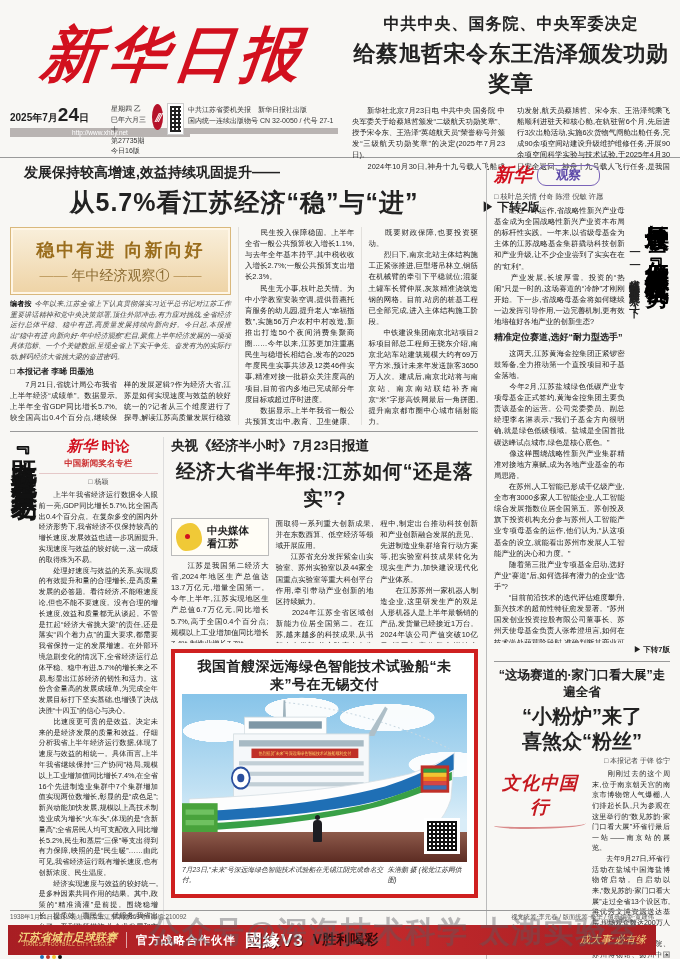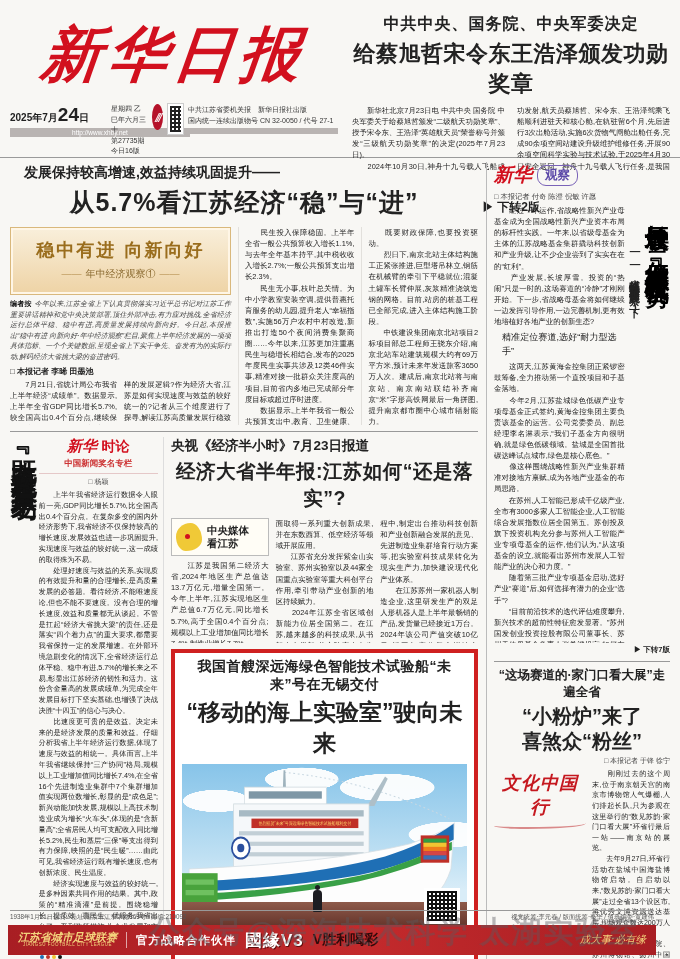--- a/index.html
+++ b/index.html
@@ -35,21 +35,21 @@
   .right-col{width:186px;border-left:1px solid #bbb;padding-left:7px;box-sizing:border-box;}
 
   
   .economy{border-bottom:1px solid #999;padding-bottom:6px;}
   .eco-kicker{font-size:14px;font-weight:bold;padding-left:14px;margin-top:2px;}
   .eco-headline{font-size:25px;font-weight:900;text-align:center;letter-spacing:1px;margin:4px 0 8px;}
   .eco-body{display:flex;gap:7px;height:198px;overflow:hidden;}
   .eco-left{width:228px;}
   .gold-banner{height:66px;border:1px solid #d9b87c;background:linear-gradient(180deg,#f9efdb,#eed3a5);text-align:center;position:relative;box-shadow:inset 0 0 0 2px #fff6e6;}
   .gold-title{font-family:"DejaVu Serif",serif;font-size:18px;font-weight:bold;color:#9a6d1d;letter-spacing:2px;margin-top:10px;}
-  .gold-sub{font-size:10px;color:#8a6a30;margin-top:5px;}
+  .gold-sub{font-size:14px;color:#8a6a30;margin-top:5px;}
   .gold-sub:before,.gold-sub:after{content:"——";color:#c2a066;margin:0 4px;}
   .editor-note{font-size:7px;line-height:1.5;text-align:justify;color:#444;margin-top:4px;font-style:italic;}
   .editor-label{font-weight:bold;font-style:normal;color:#111;margin-right:3px;}
   .eco-byline{font-size:8px;font-weight:bold;margin:4px 0 2px;}
   .eco-subcols{display:flex;gap:7px;}
   .eco-subcols>div{flex:1;}
   .news-text{font-size:7.4px;line-height:1.5;text-align:justify;white-space:pre-line;}
   .eco-c{width:113px;border-left:1px solid #e2e0dc;padding-left:6px;overflow:hidden;}
   .eco-d{width:113px;border-left:1px solid #e2e0dc;padding-left:6px;overflow:hidden;}
 
@@ -92,25 +92,25 @@
   .person:before{content:"";position:absolute;top:-5px;left:2px;width:5px;height:5px;border-radius:50%;background:#1d1d22;}
   .photo-qr{position:absolute;right:7px;bottom:8px;width:36px;height:36px;background:#fff;padding:3px;box-sizing:border-box;}
   .photo-qr .qrin{width:100%;height:100%;background:
       repeating-linear-gradient(0deg,#111 0 2px,transparent 2px 4px),
       repeating-linear-gradient(90deg,#111 0 2px,#fff 2px 4px);}
   .caption-row{display:flex;justify-content:space-between;font-size:6.8px;color:#333;margin:3px 0 4px;font-style:italic;}
 
   
   .guancha-logo{display:flex;align-items:center;gap:5px;}
   .guancha-script{font-family:"DejaVu Serif",serif;font-style:italic;font-weight:bold;color:#d2101e;font-size:19px;}
-  .guancha-box{border:1.5px solid #7a63b8;border-radius:9px;color:#5b47a8;font-weight:900;font-size:12.5px;padding:1px 7px;}
+  .guancha-box{border:1.5px solid #7a63b8;border-radius:9px;color:#5b47a8;font-weight:900;font-size:12.5px;padding:1px 18px;}
   .guancha-byline{font-size:7.3px;color:#444;margin:4px 0 3px;}
   .guancha-flex{display:flex;gap:4px;height:438px;overflow:hidden;}
   .guancha-text{flex:1;font-size:7.2px;line-height:1.5;text-align:justify;overflow:hidden;}
-  .g-subhead{font-size:9px;font-weight:normal;margin:4px 8px 3px;}
+  .g-subhead{font-size:9px;font-weight:bold;margin:4px 0 3px;}
   .vert-sub{writing-mode:vertical-rl;text-orientation:upright;font-size:10.5px;font-weight:bold;letter-spacing:1px;line-height:1.1;padding-top:40px;color:#222;}
   .vert-big{writing-mode:vertical-rl;text-orientation:upright;font-size:24px;font-weight:900;letter-spacing:2px;line-height:1.08;color:#000;}
   .g-jump{font-size:7.5px;font-weight:bold;text-align:right;margin-top:2px;}
   .g-divider{border-top:1px solid #999;margin:6px 0 5px;}
 
   
   .cul-kicker{font-size:12.5px;font-weight:bold;text-align:center;}
   .cul-headline{font-size:20px;font-weight:900;text-align:center;line-height:1.25;white-space:pre-line;margin:3px 0 2px;}
   .cul-byline{font-size:7px;text-align:right;color:#444;margin:2px 0 3px;}
   .cul-logo{float:left;width:92px;margin:2px 6px 2px 0;text-align:center;}
@@ -252,21 +252,20 @@
                 <div class="news-text">程中,制定出台推动科技创新和产业创新融合发展的意见、先进制造业集群培育行动方案等,把实验室科技成果转化为现实生产力,加快建设现代化产业体系。
 　　在江苏苏州一家机器人制造企业,这里研发生产的双足人形机器人是上半年最畅销的产品,发货量已经接近1万台。2024年该公司产值突破10亿元,近三年产值复合增速在100%以上。今年上半年,他们有20%的产品出口到海外市场。
 　　公司副总经理葛建华告诉记者,今年上半年,新客户爆发式增长,订单量也大幅上升。</div>
 
               </div>
             </div>
           </article>
 
           <article class="future-box">
             <div class="fut-kicker">我国首艘深远海绿色智能技术试验船“未来”号在无锡交付</div>
-            <h2 class="fut-headline" style="margin:3px 0 5px;">“移动的海上实验室”驶向未来</h2>
 
             <div class="photo">
               <svg viewBox="0 0 320 160" preserveAspectRatio="none">
                 <path d="M115,8 Q210,16 300,52" stroke="#c9d8e2" stroke-width="1" fill="none" stroke-dasharray="2,3"></path>
                 <path d="M113,30 L117,30 L116,6 L114,6 Z" fill="#9fb3bd"></path>
                 <path d="M208,40 L228,12 L231,14 L216,40 Z" fill="#aebfc8"></path>
                 <rect x="70" y="22" width="92" height="18" fill="#fdfefe" stroke="#ccd7dc" stroke-width="0.7"></rect>
                 <rect x="75" y="26" width="82" height="7" fill="#7e97a6"></rect>
                 <rect x="58" y="38" width="152" height="62" fill="#f5f8fa" stroke="#cfd9de" stroke-width="0.8"></rect>
                 <rect x="64" y="44" width="140" height="6" fill="#a7bac4"></rect>
@@ -308,21 +307,21 @@
       </div>
     </div>
 
     <aside class="right-col">
 
       <article>
         <div class="guancha-logo">
           <span class="guancha-script">新华</span>
           <span class="guancha-box">观察</span>
         </div>
-        <div class="guancha-byline">□ 本报记者 付奇 陈澄 倪敏 许愿</div>
+        <div class="guancha-byline">□ 枝叶总关情 付奇 陈澄 倪敏 许愿</div>
         <div class="guancha-flex">
           <div class="guancha-text">
             <div class="news-text">　　经过一年运作,省战略性新兴产业母基金成为全国战略性新兴产业资本布局的标杆性实践。一年来,以省级母基金为主体的江苏战略基金集群撬动科技创新和产业升级,让不少企业尝到了实实在在的“红利”。
 　　产业发展,长坡厚雪。投资的“热闹”只是一时的,这场赛道的“冷静”才刚刚开始。下一步,省战略母基金将如何继续一边发挥引导作用,一边完善机制,更有效地培植好各地产业的创新生态?</div>
             <div class="g-subhead">精准定位赛道,选好“耐力型选手”</div>
             <div class="news-text">　　这两天,江苏黄海金控集团正紧锣密鼓筹备,全力推动第一个直投项目和子基金落地。
 　　今年2月,江苏盐城绿色低碳产业专项母基金正式签约,黄海金控集团主要负责该基金的运营。公司党委委员、副总经理李名淋表示,“我们子基金方向很明确,就是绿色低碳领域。盐城是全国首批碳达峰试点城市,绿色是核心底色。”
 　　像这样围绕战略性新兴产业集群精准对接地方禀赋,成为各地产业基金的布局思路。
 　　在苏州,人工智能已形成千亿级产业,全市有3000多家人工智能企业,人工智能综合发展指数位居全国第五。苏创投及旗下投资机构充分参与苏州人工智能产业专项母基金的运作,他们认为,“从这项基金的设立,就能看出苏州市发展人工智能产业的决心和力度。”
 　　随着第三批产业专项基金启动,选好产业“赛道”后,如何选择有潜力的企业“选手”?

